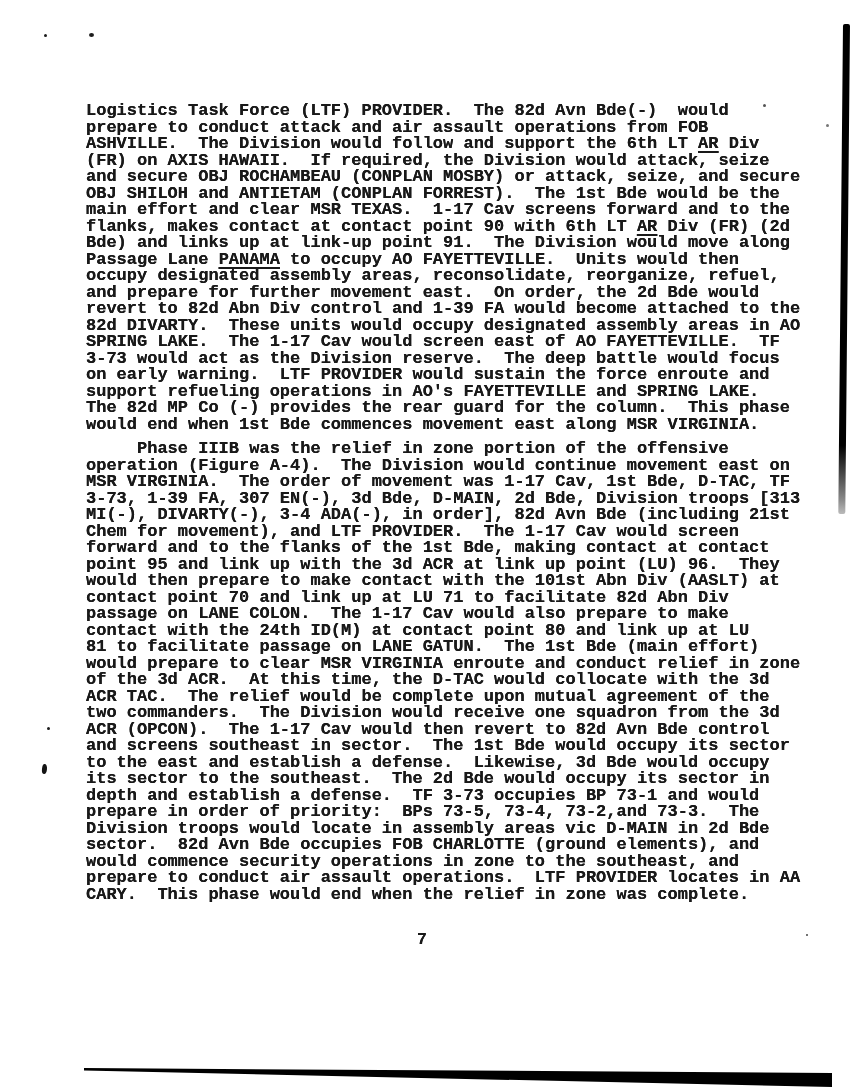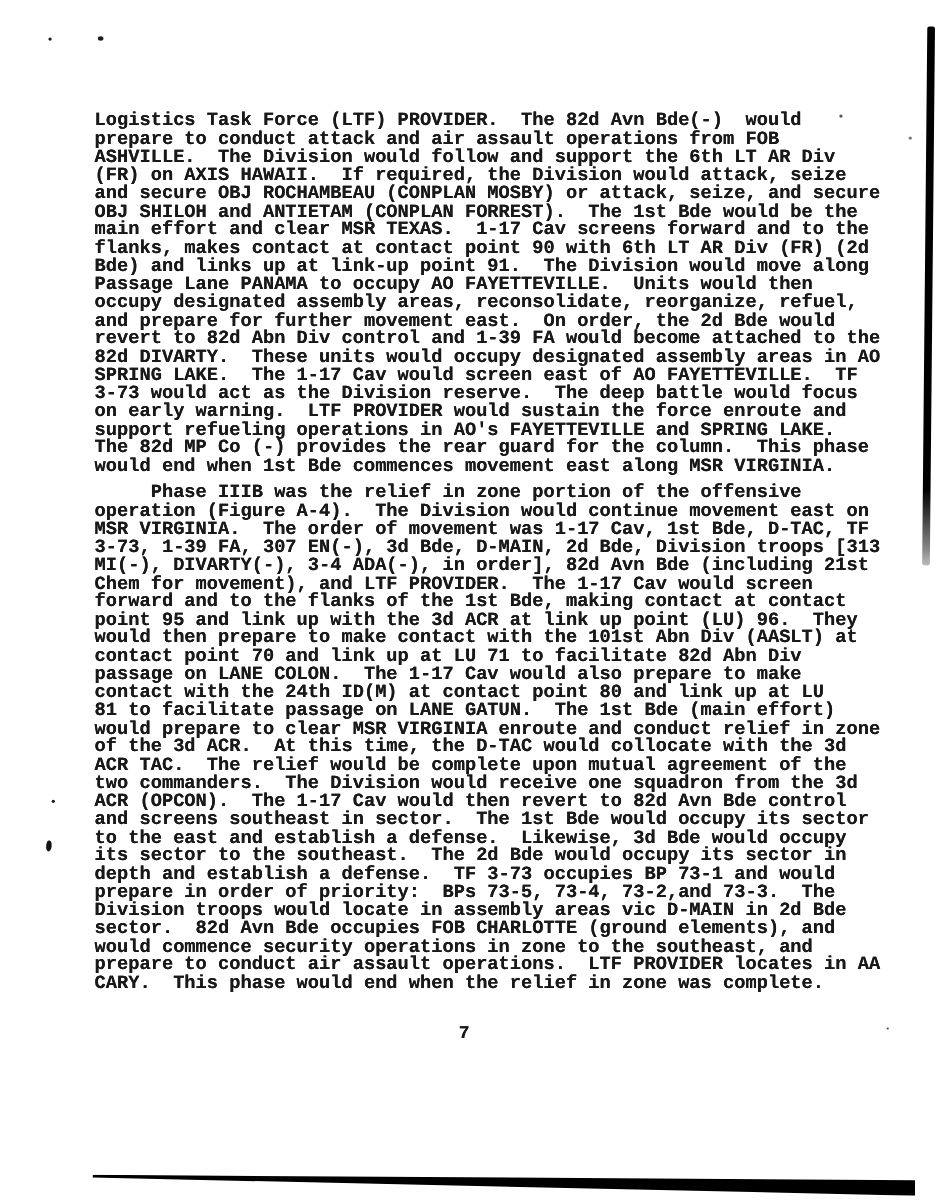--- a/index.html
+++ b/index.html
@@ -23,21 +23,21 @@
     font-size: 17px;
     line-height: 16.5px;
     font-weight: 700;
     color: #191919;
     white-space: pre;
     text-shadow: 0 0 0.5px #1a1a1a;
   }
   .para { margin: 0; }
   .para + .para { margin-top: 8px; }
   .line { height: 16.5px; }
-  .u { text-underline-offset: 2.5px; text-decoration-thickness: 1.5px; }
+  .u { text-decoration: underline; text-underline-offset: 2.5px; text-decoration-thickness: 1.5px; }
   .page-number {
     position: absolute;
     left: 78px;
     top: 930px;
     width: 688px;
     text-align: center;
     font-size: 16.4px;
     font-weight: 700;
     color: #191919;
     text-shadow: 0 0 0.5px #1a1a1a;

